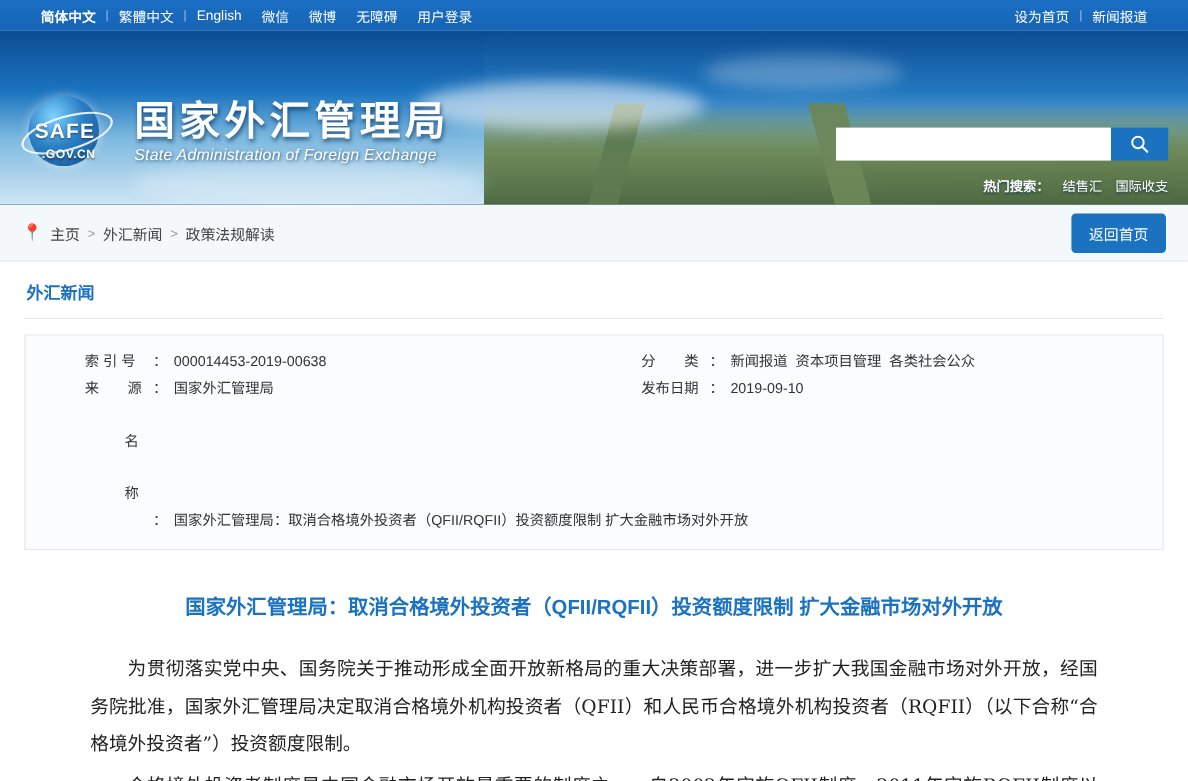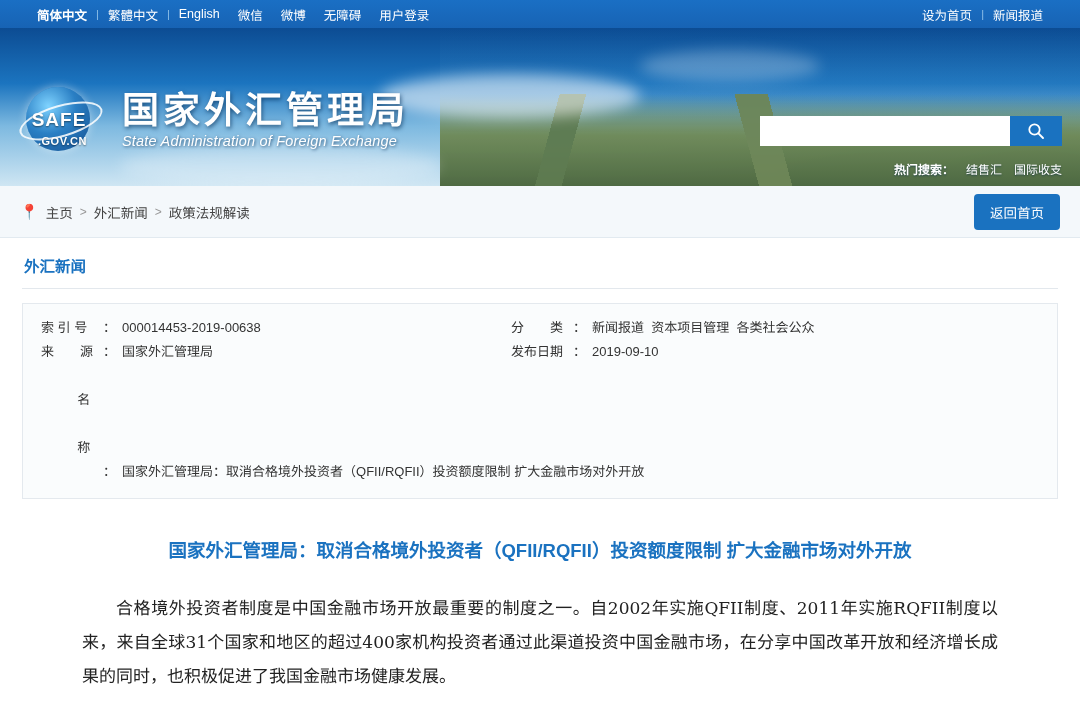--- a/index.html
+++ b/index.html
@@ -236,21 +236,21 @@
   .meta-box {
     margin: 14px 0 0 0;
     border: 1px solid #e4e9ee;
     background: #fafcfd;
     padding: 12px 18px 14px 18px;
     font-size: 13px;
     color: #333;
     line-height: 1.85;
   }
   .meta-row { display: flex; }
-  .meta-col { display: flex; }
+  .meta-col { display: flex; margin-left: 36px; }
   .meta-col.left { width: 470px; }
   .meta-key {
     color: #333;
     white-space: pre;
     min-width: 62px;
     text-align: justify;
   }
   .meta-colon { padding: 0 6px 0 0; }
   .meta-val { color: #333; }
 
@@ -388,16 +388,17 @@
         </span>
         <span class="meta-colon" style="align-self:flex-end;">：</span>
         <span class="meta-val" style="align-self:flex-end;">国家外汇管理局：取消合格境外投资者（QFII/RQFII）投资额度限制 扩大金融市场对外开放</span>
       </div>
     </div>
   </div>
 
   <div class="doc-title">国家外汇管理局：取消合格境外投资者（QFII/RQFII）投资额度限制 扩大金融市场对外开放</div>
 
   <div class="doc-body">
+    <p>为贯彻落实党中央、国务院关于推动形成全面开放新格局的重大决策部署，进一步扩大我国金融市场对外开放，经国务院批准，国家外汇管理局决定取消合格境外机构投资者（QFII）和人民币合格境外机构投资者（RQFII）（以下合称“合格境外投资者”）投资额度限制。</p>
     <p>合格境外投资者制度是中国金融市场开放最重要的制度之一。自2002年实施QFII制度、2011年实施RQFII制度以来，来自全球31个国家和地区的超过400家机构投资者通过此渠道投资中国金融市场，在分享中国改革开放和经济增长成果的同时，也积极促进了我国金融市场健康发展。</p>
   </div>
 
 </div>
 
 </body></html>

